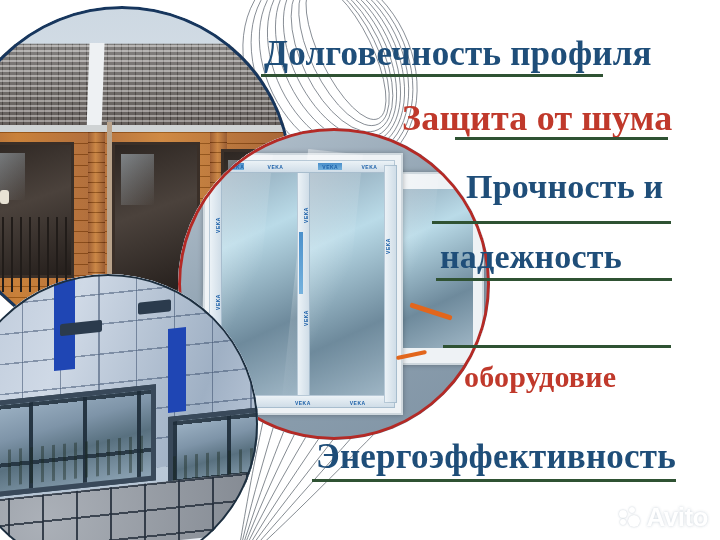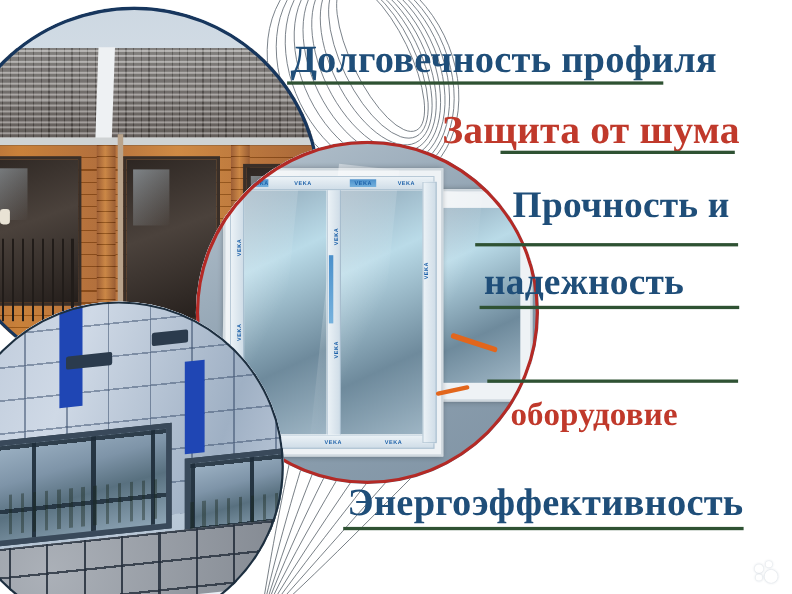--- a/index.html
+++ b/index.html
@@ -270,15 +270,16 @@
   <div class="tline red" id="t6">оборудовие</div>
   <div class="rule" id="r7"></div>
 
   <div id="avito">
     <span class="dots">
       <i class="d1"></i>
         <i class="d2"></i>
         <i class="d3"></i>
         <i class="d4"></i>
     </span>
+    <span class="wordmark">Avito</span>
   </div>
 
 </div>
 
 </body></html>

